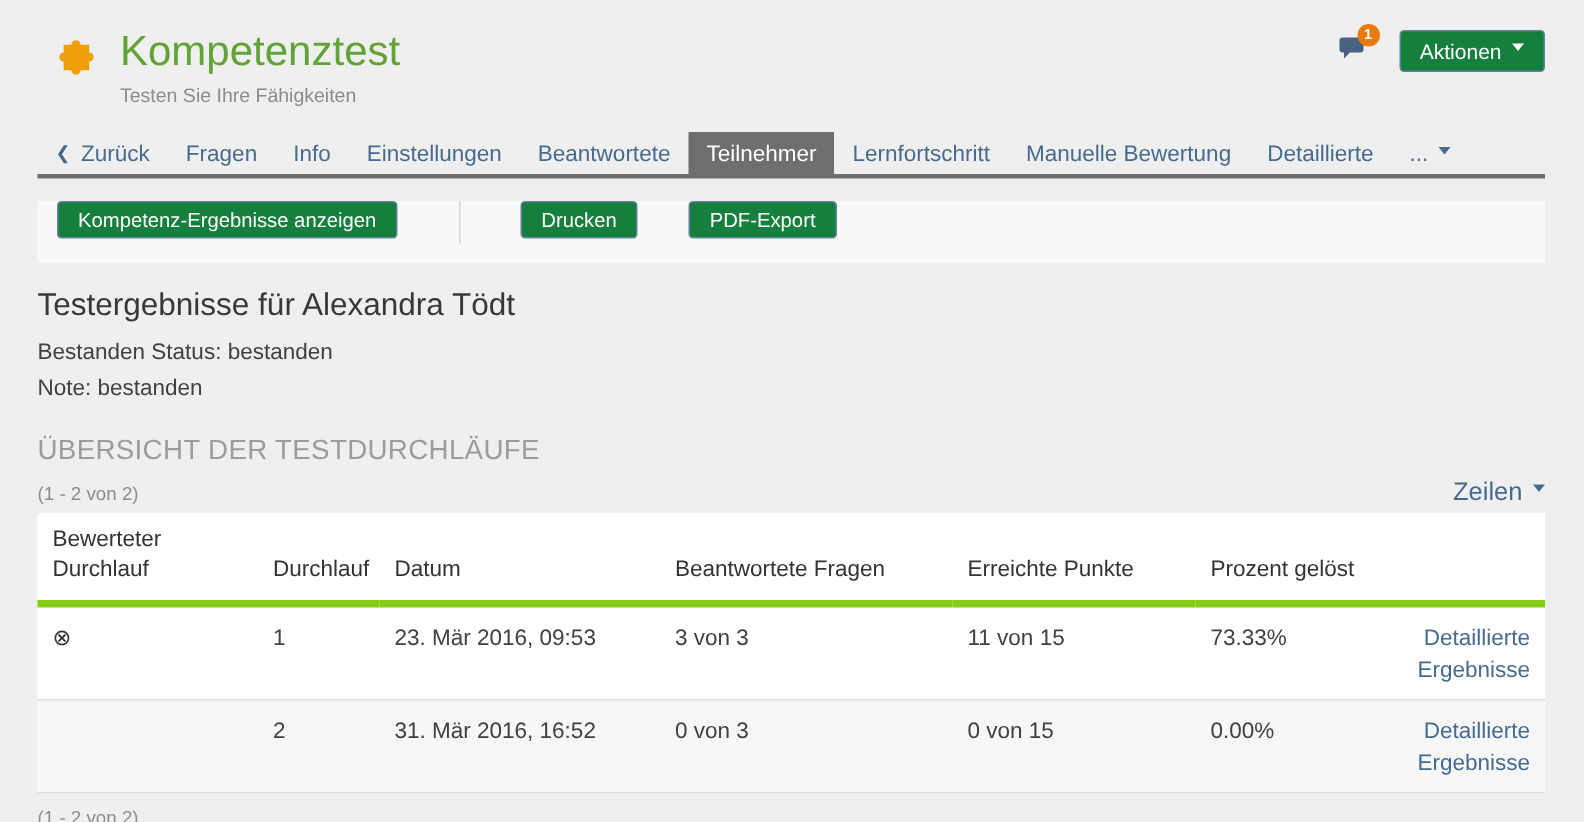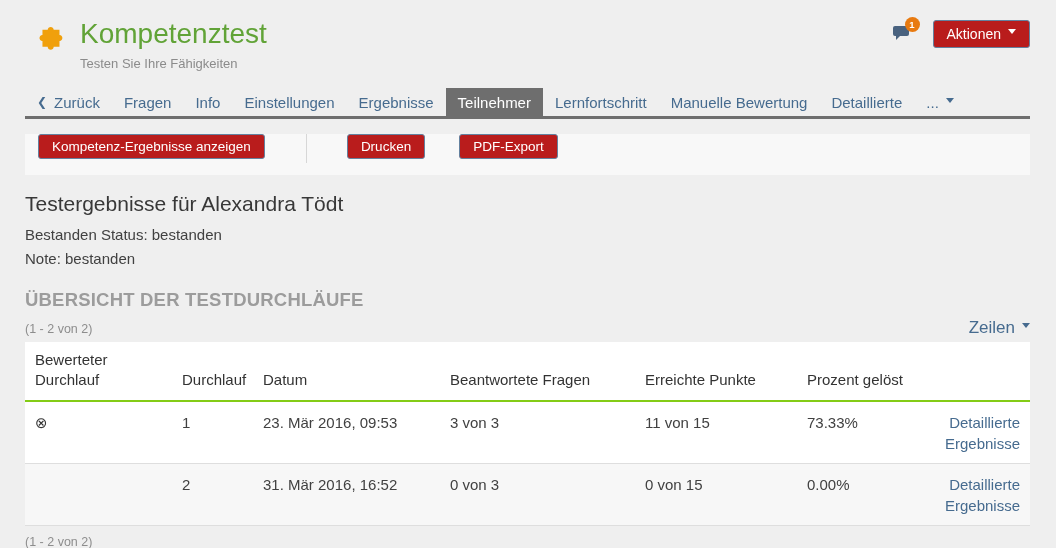--- a/index.html
+++ b/index.html
@@ -49,21 +49,21 @@
     border-radius: 50%;
     background: #e87a10;
     color: #fff;
     font-size: 9.5px;
     font-weight: bold;
     line-height: 15px;
     text-align: center;
   }
   .btn {
     display: inline-block;
-    background: #b91c1c;
+    background: #15803d;
     color: #fff;
     border: 1px solid #64819f;
     border-radius: 3px;
     font-size: 14px;
     padding: 5px 13px;
     cursor: pointer;
     font-family: inherit;
   }
   .caret {
     display: inline-block;
@@ -119,21 +119,21 @@
     margin-top: 17px;
     font-size: 21px;
     font-weight: 400;
     color: #383838;
   }
   .status-line { margin-top: 10px; font-size: 15px; color: #414141; }
   .note-line { margin-top: 7px; font-size: 15px; color: #414141; }
   .section-title {
     margin-top: 22px;
     font-size: 18.5px;
-    font-weight: 700;
+    font-weight: 400;
     color: #9c9c9c;
     letter-spacing: 0.2px;
   }
   .table-meta {
     display: flex;
     justify-content: space-between;
     align-items: baseline;
     margin-top: 7px;
   }
   .range-label { font-size: 12.5px; color: #8d8d8d; }
@@ -147,21 +147,21 @@
     table-layout: fixed;
     background: #fff;
     font-size: 15px;
   }
   table.runs th {
     font-weight: 400;
     text-align: left;
     vertical-align: bottom;
     color: #333;
     padding: 8px 10px 9px 10px;
-    border-bottom: 2px solid #84cc16;
+    border-bottom: 5px solid #84cc16;
     line-height: 1.35;
   }
   table.runs td {
     vertical-align: top;
     padding: 10px 10px 9px 10px;
     color: #414141;
     line-height: 1.4;
   }
   table.runs tbody tr { border-bottom: 1px solid #dedede; }
   table.runs tbody tr:nth-child(even) { background: #f7f7f7; }
@@ -210,21 +210,21 @@
     <div class="tab">
         <span>Fragen</span>
       </div>
     <div class="tab">
         <span>Info</span>
       </div>
     <div class="tab">
         <span>Einstellungen</span>
       </div>
     <div class="tab">
-        <span>Ergebnisse</span>
+        <span>Beantwortete</span>
       </div>
     <div class="tab active">
         <span>Teilnehmer</span>
       </div>
     <div class="tab">
         <span>Lernfortschritt</span>
       </div>
     <div class="tab">
         <span>Manuelle Bewertung</span>
       </div>

